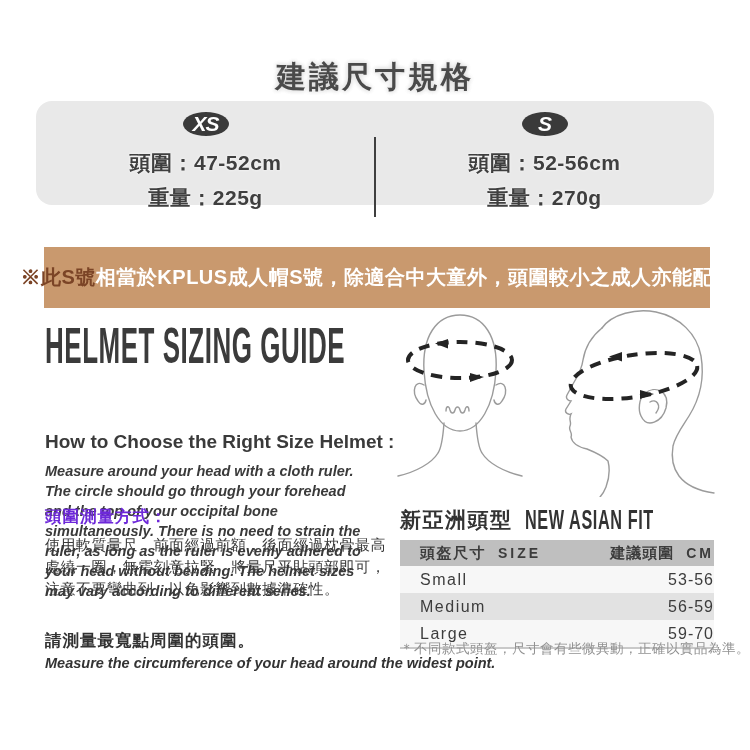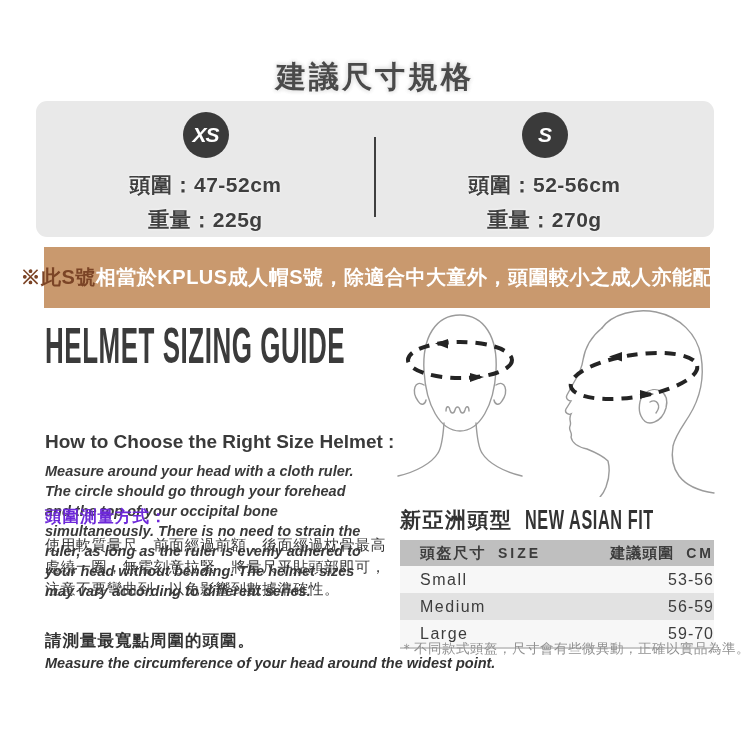--- a/index.html
+++ b/index.html
@@ -11,22 +11,22 @@
 
   
   .page-title {
     position:absolute; top:57px; left:0; width:750px; text-align:center;
     font-size:30px; font-weight:bold; letter-spacing:3px; color:#4a4a4a;
     text-shadow:0 0 5px #dcdcdc, 0 0 5px #dcdcdc;
   }
 
   
   .size-panel {
-    position:absolute; left:36px; top:101px; width:678px; height:136px;
-    background:var(--panel-bg,#e9e9e9); border-radius:11px; display:flex;
+    position:absolute; left:36px; top:101px; width:678px; height:104px;
+    background:var(--panel-bg,#e9e9e9); border-radius:16px; display:flex;
   }
   .size-col { flex:1; display:flex; flex-direction:column; align-items:center; padding-top:11px; }
   .badge {
     width:46px; height:46px; border-radius:50%;
     background:var(--badge-bg,#3a3a3a); color:#fff;
     display:flex; align-items:center; justify-content:center;
     font-size:21px; font-weight:bold; font-style:italic; letter-spacing:-1px;
   }
   .spec {
     font-size:21px; font-weight:bold; color:#3f3f3f; letter-spacing:0.5px;

